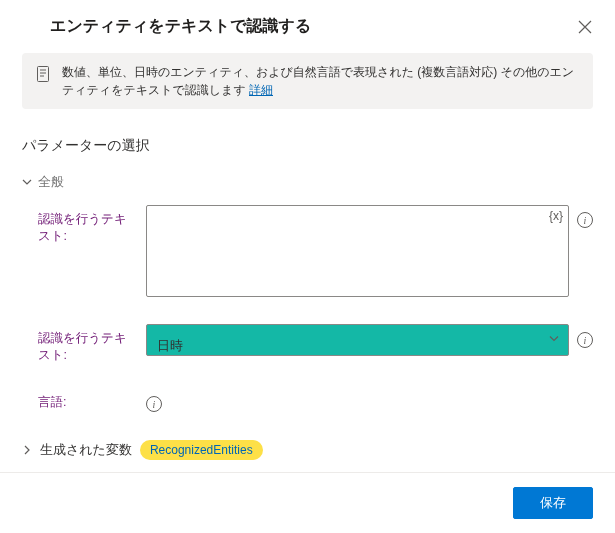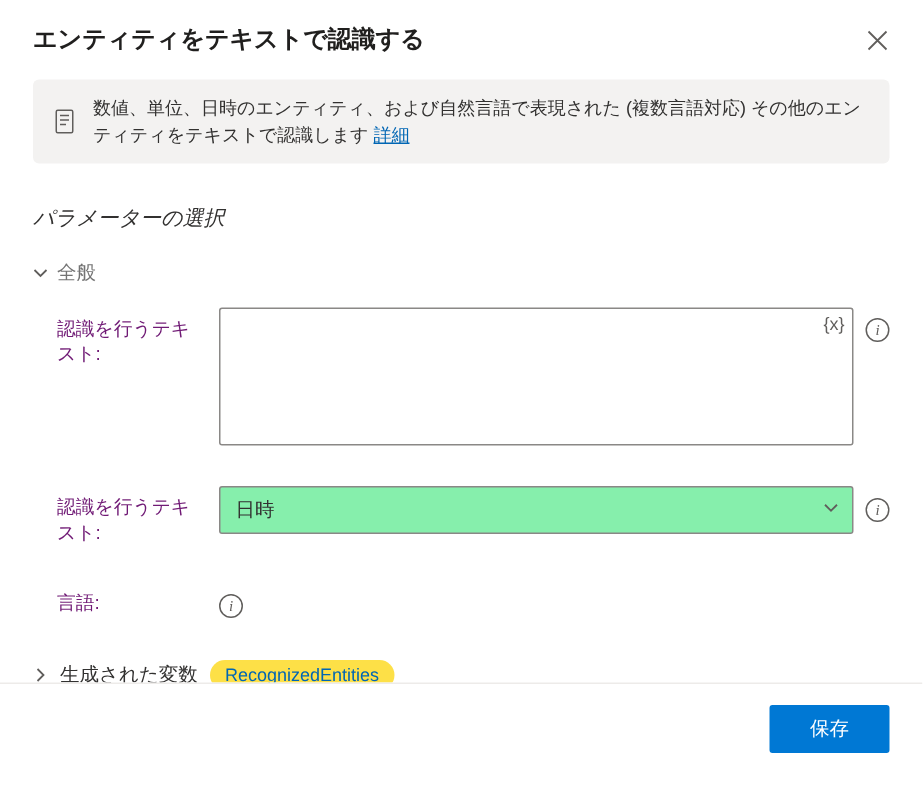--- a/index.html
+++ b/index.html
@@ -15,55 +15,55 @@
   .header {
     display: flex;
     align-items: center;
     justify-content: space-between;
     padding: 16px 22px 12px 22px;
   }
   .header-title {
     font-size: 16px;
     font-weight: 600;
     color: #201f1e;
+    margin-left: 28px;
   }
   .close-btn {
     cursor: pointer;
     width: 16px; height: 16px;
     display: flex; align-items: center; justify-content: center;
   }
   .info-card {
     margin: 4px 22px 0 22px;
     background: #f3f2f1;
     border-radius: 4px;
     padding: 10px 12px;
     display: flex;
     gap: 10px;
-    align-items: center;
+    align-items: flex-start;
   }
   .info-icon {
     flex-shrink: 0;
     margin-top: 2px;
     color: #605e5c;
   }
   .info-text {
     font-size: 12px;
     line-height: 1.5;
     color: #323130;
   }
   .info-link {
     color: #0066b4;
     text-decoration: underline;
     cursor: pointer;
   }
   .section-title {
     font-size: 14px;
     color: #323130;
     padding: 28px 22px 8px 22px;
-    font-style: italic;
   }
   .expander {
     display: flex;
     align-items: center;
     gap: 6px;
     padding: 10px 22px 6px 22px;
     cursor: pointer;
     font-size: 13px;
     color: #737373;
   }
@@ -114,25 +114,25 @@
     cursor: pointer;
     user-select: none;
   }
   .select {
     width: 100%;
     height: 32px;
     border: 1px solid #8a8886;
     border-radius: 2px;
     padding: 0 30px 0 10px;
     display: flex;
-    align-items: center;
-    font-size: 13px;
-    cursor: pointer;
-    position: relative;
-    background: #86efac;
+    align-items: flex-end;
+    font-size: 13px;
+    cursor: pointer;
+    position: relative;
+    background: #14b8a6;
   }
   .select-chevron {
     position: absolute;
     right: 8px;
     top: 50%;
     transform: translateY(-50%);
     color: #605e5c;
   }
   .info-circle {
     flex-shrink: 0;
@@ -159,21 +159,21 @@
   .var-chip {
     background: #fde047;
     color: #0066b4;
     border-radius: 10px;
     padding: 3px 10px;
     font-size: 12px;
     cursor: pointer;
   }
   .footer {
     position: absolute;
-    bottom: 17px; left: 0; right: 0;
+    bottom: 0; left: 0; right: 0;
     border-top: 1px solid #edebe9;
     padding: 14px 22px;
     display: flex;
     justify-content: flex-end;
     gap: 10px;
     background: #fff;
   }
   .btn {
     height: 32px;
     min-width: 80px;

